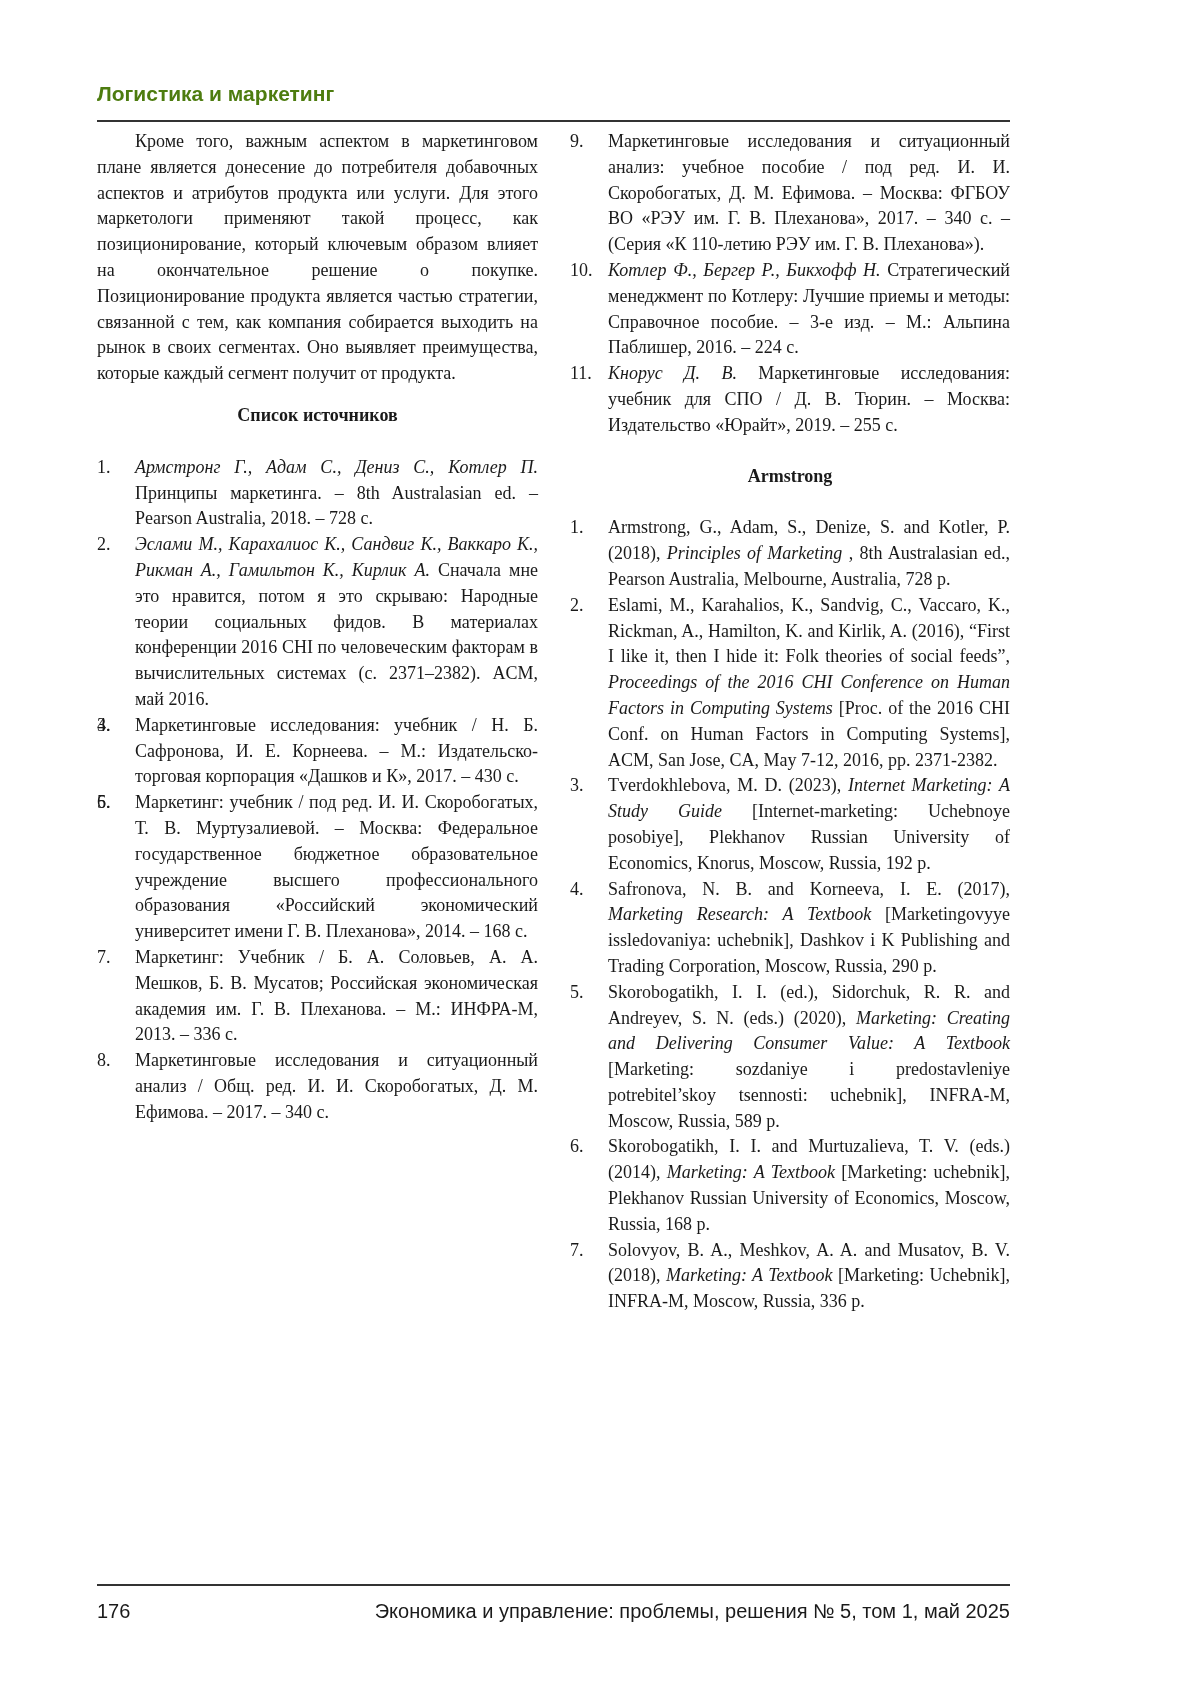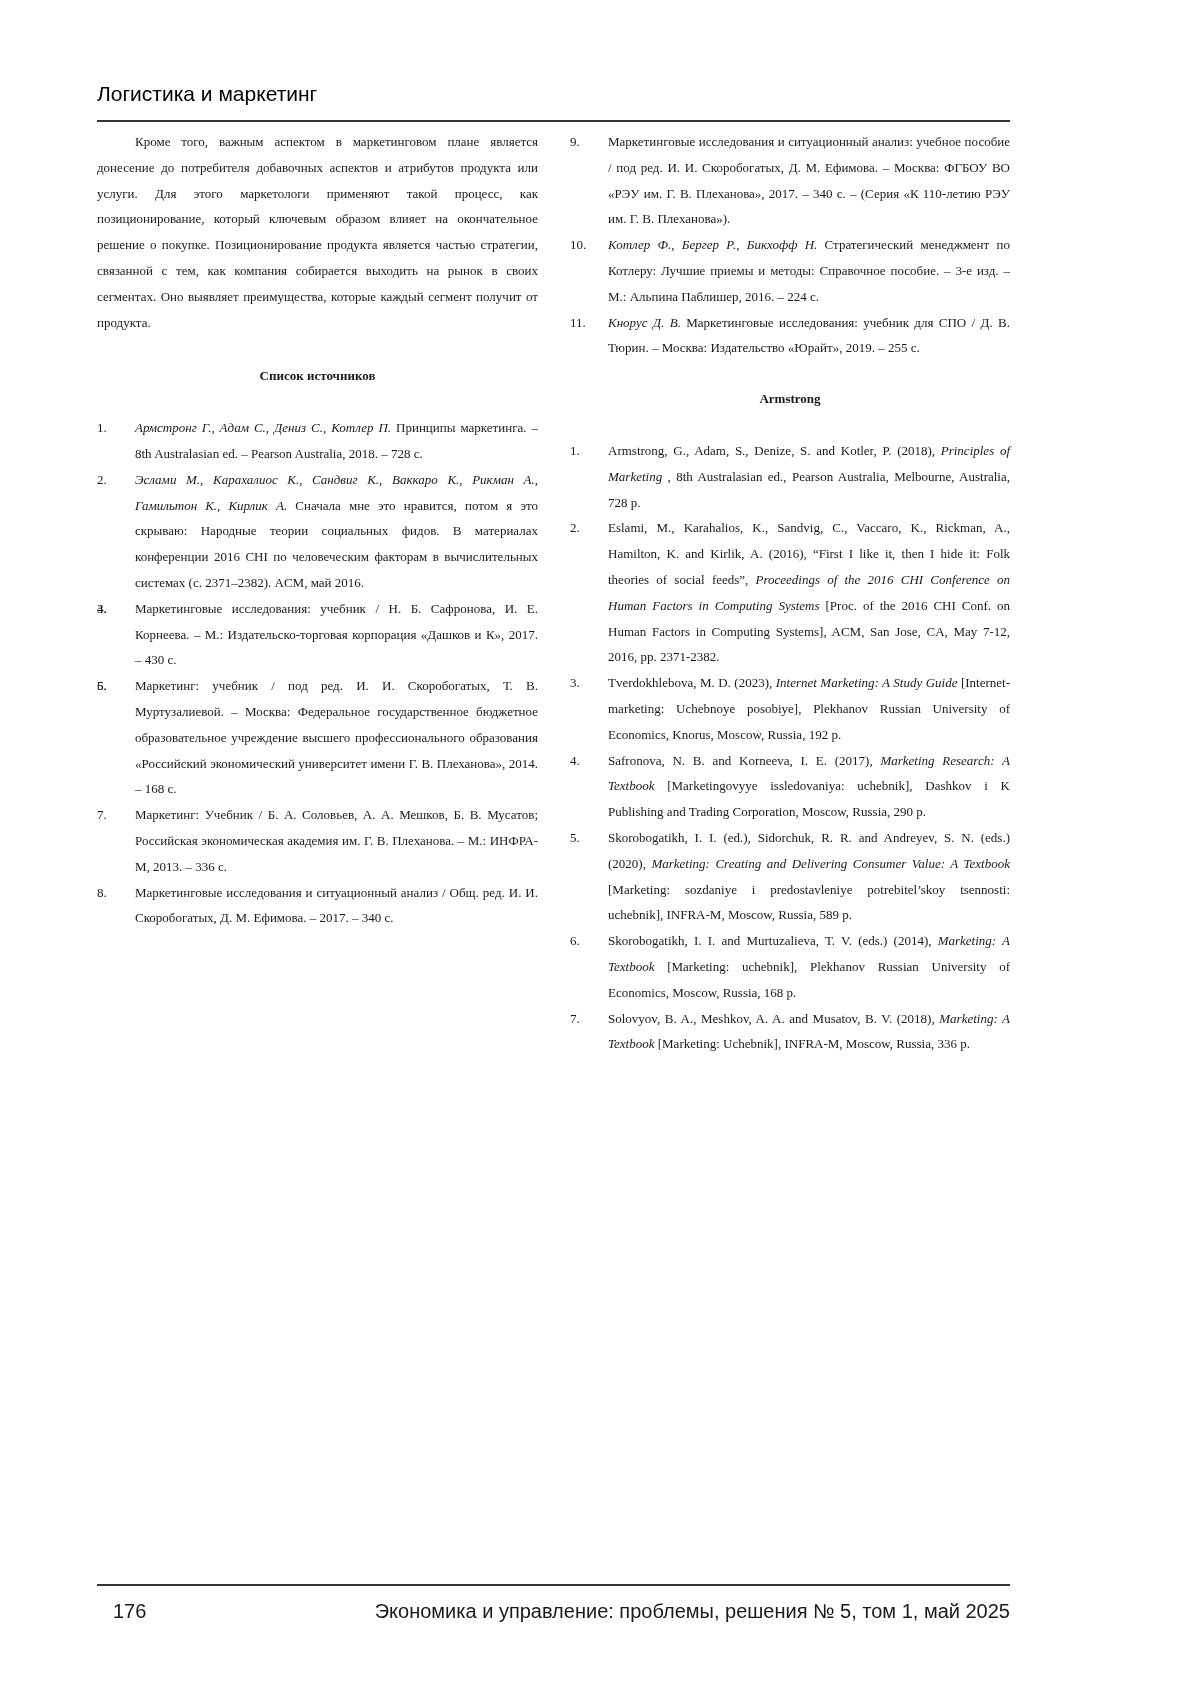--- a/index.html
+++ b/index.html
@@ -1,43 +1,43 @@
 <!DOCTYPE html>
 <html><head>
 <meta charset="utf-8">
 <style>
   html, body { margin: 0; padding: 0; background: #ffffff; }
   body { width: 1200px; height: 1698px; position: relative; overflow: hidden; color: #1a1a1a; }
   .running-head {
     position: absolute; left: 97px; top: 82px;
-    font-family: "Liberation Sans", sans-serif; font-weight: normal; font-size: 21px; color: #000000;
+    font-family: "Liberation Sans", sans-serif; font-weight: bold; font-size: 21px; color: #4d7c0f;
   }
   .rule { position: absolute; left: 97px; width: 913px; height: 2px; background: #333; }
   .rule.top { top: 120px; }
   .rule.bottom { top: 1584px; }
   .col {
     position: absolute; top: 129px;
-    font-family: "Liberation Serif", serif; font-size: 13px; line-height: 25.8px;
+    font-family: "Liberation Serif", serif; font-size: 18px; line-height: 25.8px;
     text-align: justify; hyphens: manual;
   }
   .col.left { left: 97px; width: 441px; }
   .col.right { left: 570px; width: 440px; }
   .para { text-indent: 38px; margin: 0; }
   .section-title { text-align: center; font-weight: bold; margin: 25px 0 26px 0; }
-  .section-title.first { margin-top: 28px; margin-bottom: 26px; }
+  .section-title.first { margin-top: 16px; margin-bottom: 26px; }
   ol.refs { list-style: none; margin: 0; padding: 0; }
   ol.refs li { position: relative; padding-left: 38px; }
   ol.refs li .num { position: absolute; left: 0; top: 0; width: 34px; text-align: left; }
   .col.right ol.refs li .num { left: 0; }
   .it { font-style: italic; }
   .footer {
     position: absolute; top: 1600px; left: 97px; width: 913px;
     font-family: "Liberation Sans", sans-serif; font-size: 20px; color: #1a1a1a;
   }
-  .footer .page-num { position: absolute; left: 16px; top: 0; }
+  .footer .page-num { position: absolute; left: 0; top: 0; }
   .footer .journal { position: absolute; right: 0; top: 0; white-space: nowrap; }
 </style>
 </head>
 <body>
 
 <div class="running-head">Логистика и маркетинг</div>
 <div class="rule top"></div>
 
 <div class="col left">
   <p class="para">Кроме того, важным аспектом в маркетинговом плане является донесение до потребителя добавочных аспектов и атрибутов продукта или услуги. Для этого маркетологи применяют такой процесс, как позиционирование, который ключевым образом влияет на окончательное решение о покупке. Позиционирование продукта является частью стратегии, связанной с тем, как компания собирается выходить на рынок в своих сегментах. Оно выявляет преимущества, которые каждый сегмент получит от продукта.</p>

